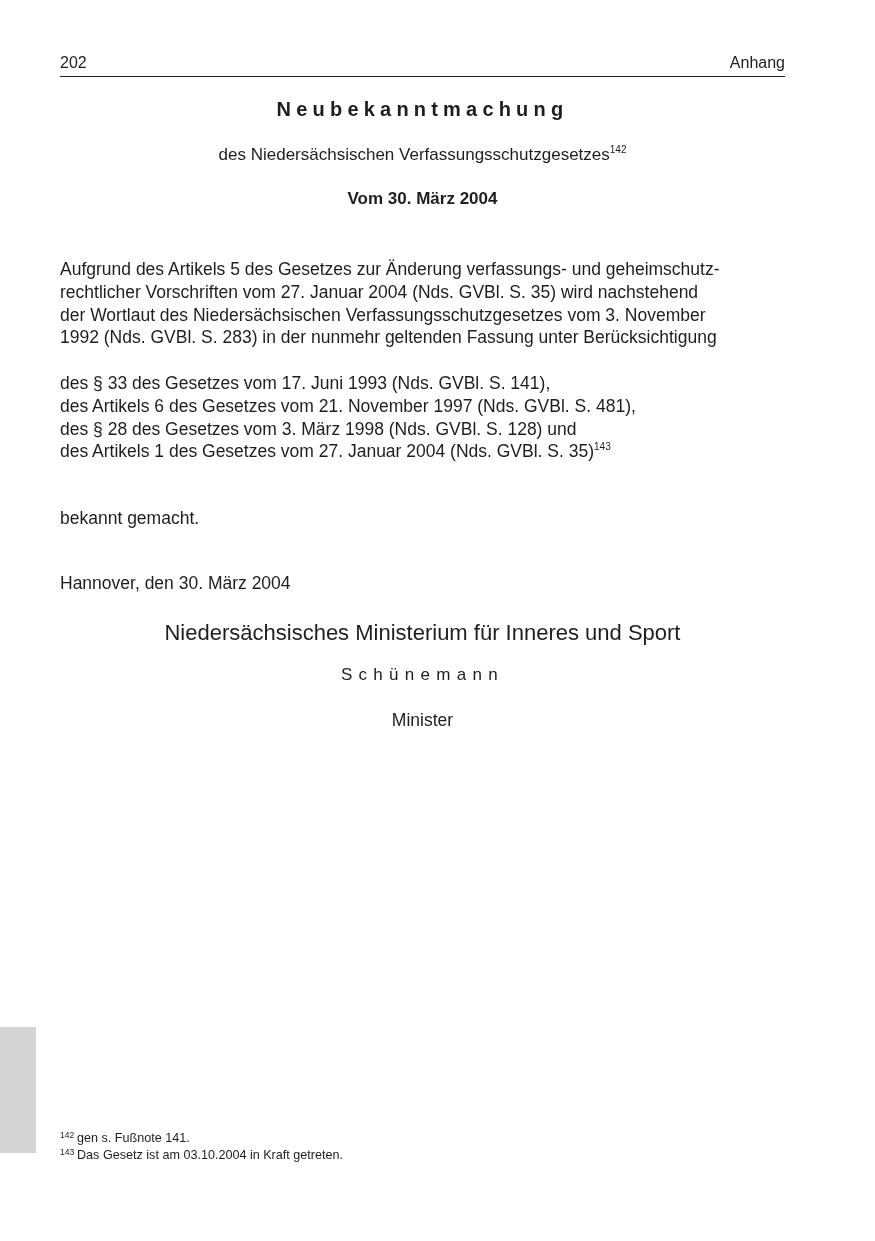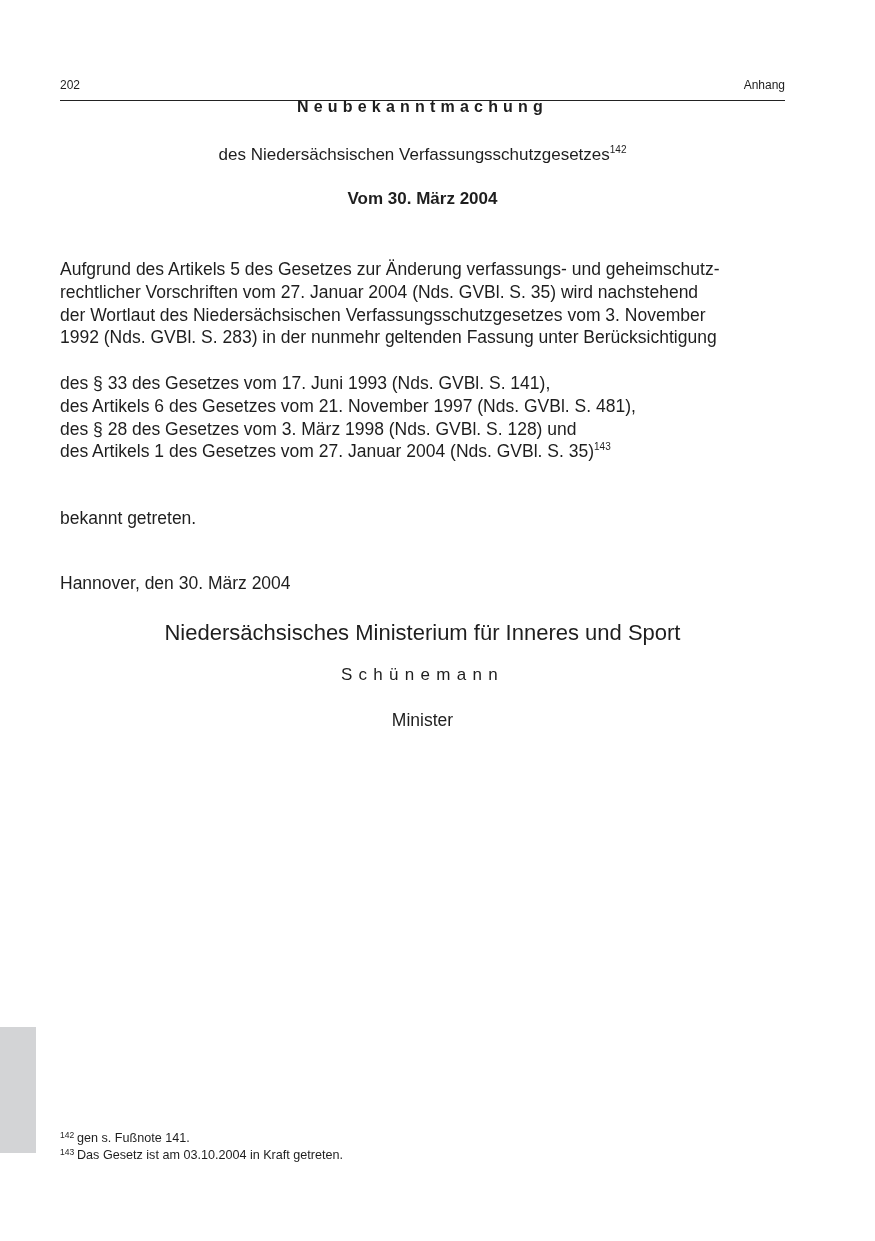--- a/index.html
+++ b/index.html
@@ -2,29 +2,29 @@
 <html><head>
 <meta charset="utf-8">
 <style>
   html, body { margin: 0; padding: 0; background: #ffffff; }
   body {
     width: 875px; height: 1241px; position: relative; overflow: hidden;
     font-family: "Liberation Sans", "DejaVu Sans", sans-serif;
     color: #1e1e1e;
   }
   .running-head {
-    position: absolute; left: 60px; top: 76px; width: 725px; height: 24px;
+    position: absolute; left: 60px; top: 52px; width: 725px; height: 24px;
     border-bottom: 1px solid #222;
-    font-size: 12px;
+    font-size: 16px;
   }
   .running-head .page-num { position: absolute; left: 0; top: 2px; }
   .running-head .section { position: absolute; right: 0; top: 2px; text-align: center; }
 
   .center { position: absolute; left: 60px; width: 725px; text-align: center; }
-  .title { top: 98px; font-size: 16px; font-weight: bold; letter-spacing: 5.2px; }
+  .title { top: 98px; font-size: 20px; font-weight: bold; letter-spacing: 5.2px; }
   .subtitle { top: 145px; font-size: 17px; }
   .date { top: 189px; font-size: 17px; font-weight: bold; }
   sup { font-size: 10px; vertical-align: 7px; line-height: 0; }
 
   .para { position: absolute; left: 60px; width: 730px; font-size: 17.5px; line-height: 22.8px; }
   .intro { top: 258px; }
   .amendments { top: 372px; }
   .closing { top: 507px; }
   .place-date { position: absolute; left: 60px; top: 573px; font-size: 17.5px; }
   .ministry { top: 620px; font-size: 22px; }
@@ -56,21 +56,21 @@
   <div>1992 (Nds. GVBl. S. 283) in der nunmehr geltenden Fassung unter Berücksichtigung</div>
 </div>
 
 <div class="para amendments">
   <div>des § 33 des Gesetzes vom 17. Juni 1993 (Nds. GVBl. S. 141),</div>
   <div>des Artikels 6 des Gesetzes vom 21. November 1997 (Nds. GVBl. S. 481),</div>
   <div>des § 28 des Gesetzes vom 3. März 1998 (Nds. GVBl. S. 128) und</div>
   <div><span>des Artikels 1 des Gesetzes vom 27. Januar 2004 (Nds. GVBl. S. 35)</span><sup>143</sup></div>
 </div>
 
-<div class="para closing">bekannt getreten.</div>
+<div class="para closing">bekannt gemacht.</div>
 
 <div class="place-date">Hannover, den 30. März 2004</div>
 <div class="center ministry">Niedersächsisches Ministerium für Inneres und Sport</div>
 <div class="center signer">Schünemann</div>
 <div class="center role">Minister</div>
 
 <div class="thumb-tab"></div>
 
 <div class="footnotes">
   <div class="fn">

